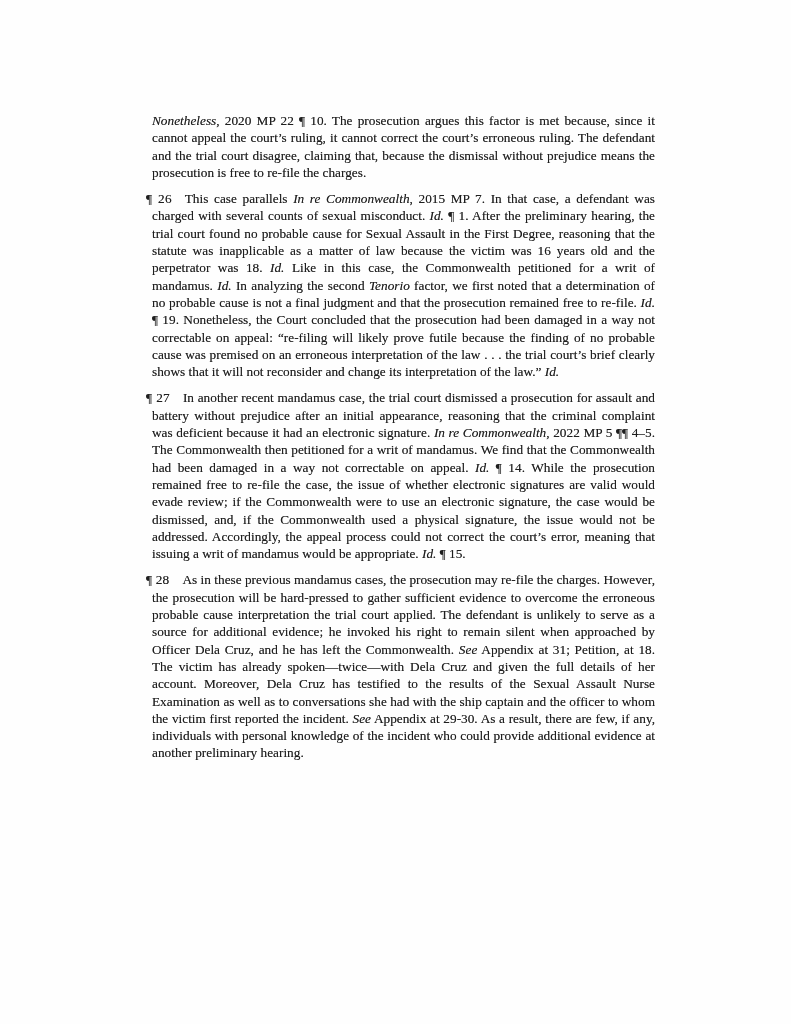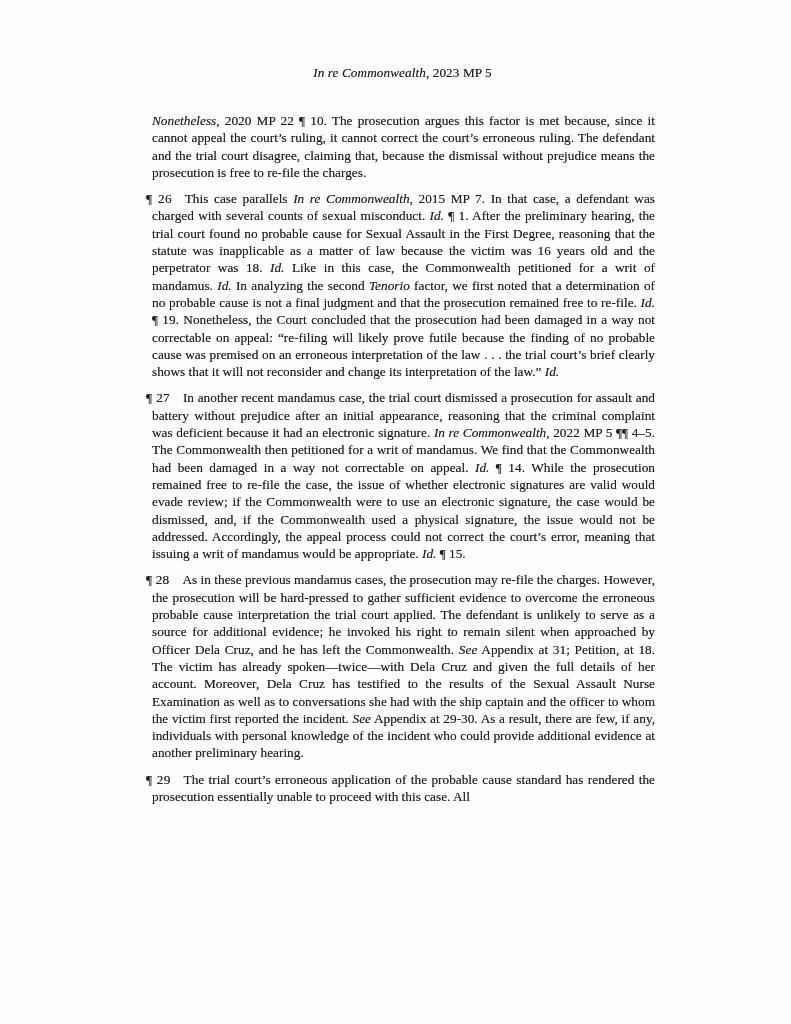--- a/index.html
+++ b/index.html
@@ -55,22 +55,20 @@
     width: 13px;
   }
   i {
     font-style: italic;
   }
 </style>
 </head>
 <body>
 
 <div class="page">
-  <div class="running-header"><i>In re Commonwealth</i><span>, 2023 MP 5</span></div>
 
   <div class="doc-body">
     <div class="para"><i>Nonetheless</i><span>, 2020 MP 22 ¶ 10. The prosecution argues this factor is met because, since it cannot appeal the court’s ruling, it cannot correct the court’s erroneous ruling. The defendant and the trial court disagree, claiming that, because the dismissal without prejudice means the prosecution is free to re-file the charges.</span></div>
     <div class="para"><span class="pmark">¶ 26</span><span class="ptab"></span><span>This case parallels </span><i>In re Commonwealth</i><span>, 2015 MP 7. In that case, a defendant was charged with several counts of sexual misconduct. </span><i>Id.</i><span> ¶ 1. After the preliminary hearing, the trial court found no probable cause for Sexual Assault in the First Degree, reasoning that the statute was inapplicable as a matter of law because the victim was 16 years old and the perpetrator was 18. </span><i>Id.</i><span> Like in this case, the Commonwealth petitioned for a writ of mandamus. </span><i>Id.</i><span> In analyzing the second </span><i>Tenorio</i><span> factor, we first noted that a determination of no probable cause is not a final judgment and that the prosecution remained free to re-file. </span><i>Id.</i><span> ¶ 19. Nonetheless, the Court concluded that the prosecution had been damaged in a way not correctable on appeal: “re-filing will likely prove futile because the finding of no probable cause was premised on an erroneous interpretation of the law . . . the trial court’s brief clearly shows that it will not reconsider and change its interpretation of the law.” </span><i>Id.</i></div>
     <div class="para"><span class="pmark">¶ 27</span><span class="ptab"></span><span>In another recent mandamus case, the trial court dismissed a prosecution for assault and battery without prejudice after an initial appearance, reasoning that the criminal complaint was deficient because it had an electronic signature. </span><i>In re Commonwealth</i><span>, 2022 MP 5 ¶¶ 4–5. The Commonwealth then petitioned for a writ of mandamus. We find that the Commonwealth had been damaged in a way not correctable on appeal. </span><i>Id.</i><span> ¶ 14. While the prosecution remained free to re-file the case, the issue of whether electronic signatures are valid would evade review; if the Commonwealth were to use an electronic signature, the case would be dismissed, and, if the Commonwealth used a physical signature, the issue would not be addressed. Accordingly, the appeal process could not correct the court’s error, meaning that issuing a writ of mandamus would be appropriate. </span><i>Id.</i><span> ¶ 15.</span></div>
     <div class="para"><span class="pmark">¶ 28</span><span class="ptab"></span><span>As in these previous mandamus cases, the prosecution may re-file the charges. However, the prosecution will be hard-pressed to gather sufficient evidence to overcome the erroneous probable cause interpretation the trial court applied. The defendant is unlikely to serve as a source for additional evidence; he invoked his right to remain silent when approached by Officer Dela Cruz, and he has left the Commonwealth. </span><i>See</i><span> Appendix at 31; Petition, at 18. The victim has already spoken—twice—with Dela Cruz and given the full details of her account. Moreover, Dela Cruz has testified to the results of the Sexual Assault Nurse Examination as well as to conversations she had with the ship captain and the officer to whom the victim first reported the incident. </span><i>See</i><span> Appendix at 29-30. As a result, there are few, if any, individuals with personal knowledge of the incident who could provide additional evidence at another preliminary hearing.</span></div>
-    <div class="para"><span class="pmark">¶ 29</span><span class="ptab"></span><span>The trial court’s erroneous application of the probable cause standard has rendered the prosecution essentially unable to proceed with this case. All</span></div>
   </div>
 </div>
 
 </body></html>

